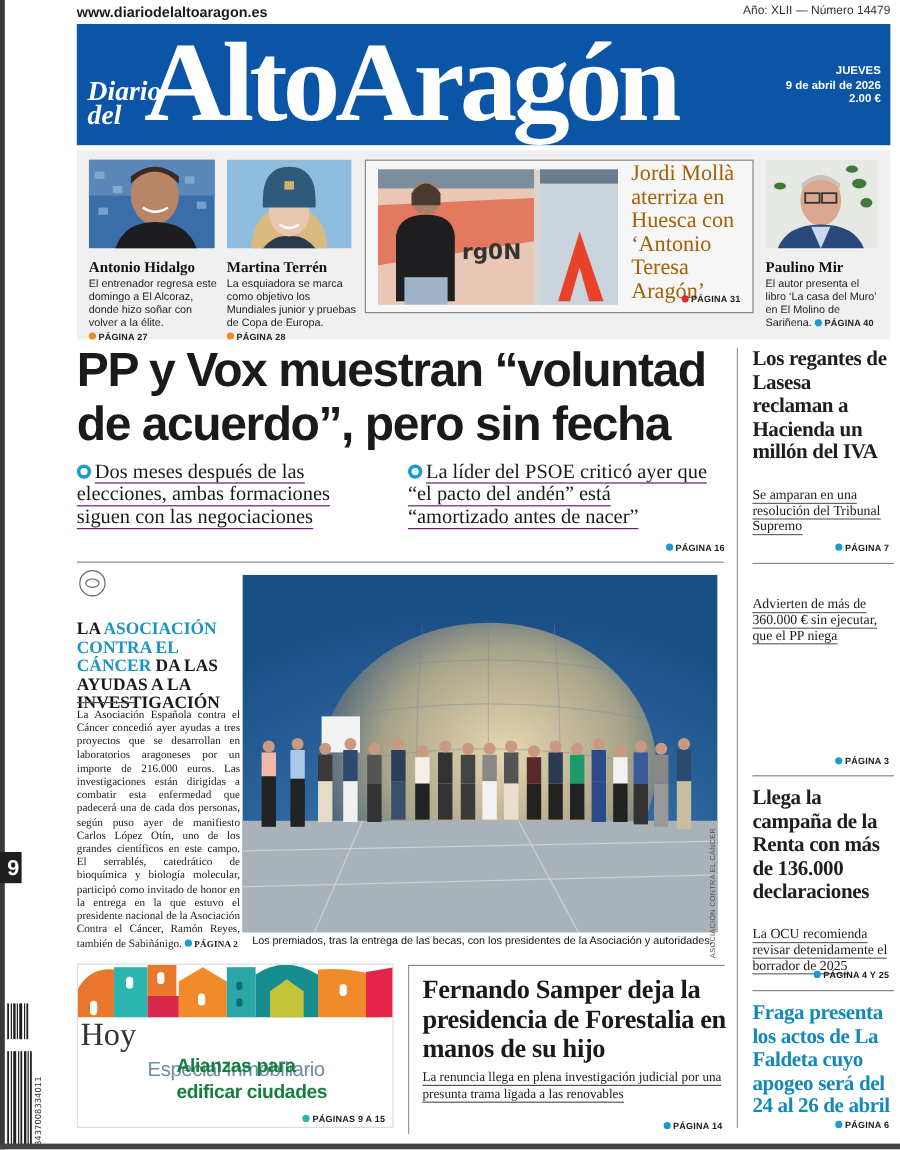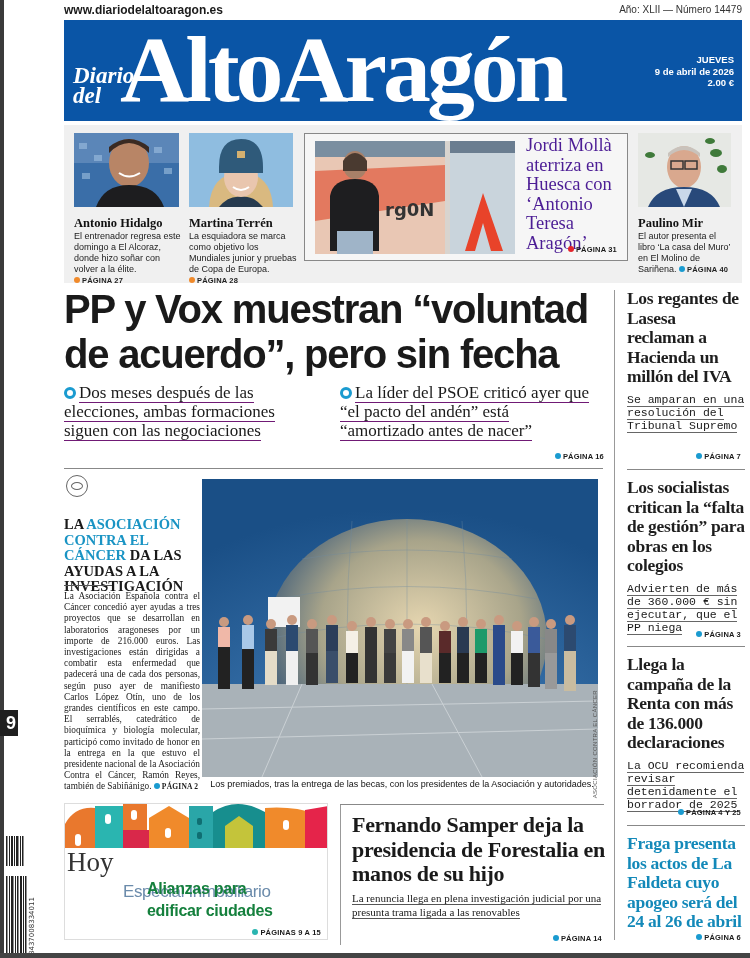--- a/index.html
+++ b/index.html
@@ -30,39 +30,39 @@
     .teaser .name { position: absolute; font-family: "Liberation Serif", serif; font-weight: bold; font-size: 12.5px; color: #111; }
     .teaser .desc { position: absolute; font-size: 9px; line-height: 11px; color: #222; }
     .pg { font-weight: bold; font-size: 7.5px; letter-spacing: .2px; white-space: nowrap; }
     .dot { display: inline-block; width: 6px; height: 6px; border-radius: 50%; margin-right: 2px; vertical-align: 0px; }
     .dot.orange { background: #f08a2b; }
     .dot.red { background: #e3242b; }
     .dot.blue { background: #1a9bd0; }
 
     .jordi-box { left: 240px; top: 8px; width: 324px; height: 128px; border: 1px solid #888; background: #f6f6f6; }
     .jordi-photo { left: 10px; top: 7px; width: 200px; height: 113px; overflow: hidden; }
-    .jordi-head { left: 221px; top: 2px; font-family: "Liberation Serif", serif; font-size: 18.5px; line-height: 19.5px; color: #4c1d95; }
+    .jordi-head { left: 221px; top: 2px; font-family: "Liberation Serif", serif; font-size: 18.5px; line-height: 19.5px; color: #a16207; }
     .jordi-pg { right: 10px; top: 111px; }
 
     
     .main-head { left: 64px; top: 287px; width: 545px; font-weight: bold; font-size: 40px; line-height: 45px; letter-spacing: -1.2px; color: #1a1a1a; font-family: "Liberation Sans", sans-serif; }
     .sub { position: absolute; font-family: "Liberation Serif", serif; font-size: 17px; line-height: 19px; color: #1a1a1a; }
     .sub span.ul { border-bottom: 1px solid #701a75; }
     .ring { display: inline-block; width: 12px; height: 12px; border: 3px solid #1a9bd0; border-radius: 50%; margin-right: 3px; vertical-align: -1px; }
     .sub1 { left: 64px; top: 383px; width: 250px; }
     .sub2 { left: 340px; top: 383px; width: 250px; }
     .main-pg { right: 146px; top: 452px; }
 
     .hr { position: absolute; height: 1px; background: #888; }
     .vr { position: absolute; width: 1px; background: #999; }
 
     
     .rc { position: absolute; left: 627px; width: 118px; }
     .rc .h { font-family: "Liberation Serif", serif; font-weight: bold; font-size: 17.5px; line-height: 19.5px; color: #1e1e1e; letter-spacing: -.3px; }
-    .rc .s { font-family: Liberation Mono, monospace; font-size: 11.5px; line-height: 13px; color: #1a1a1a; margin-top: 6px; }
+    .rc .s { font-family: Liberation Serif, serif; font-size: 11.5px; line-height: 13px; color: #1a1a1a; margin-top: 20px; }
     .rc .s span { border-bottom: 1px solid #666; }
     .rc .p { position: absolute; right: 4px; }
     .rc .h.blue { color: #1389b9; }
 
     
     .eye-icon { left: 66px; top: 475px; width: 22px; height: 22px; border: 1.5px solid #666; border-radius: 50%; }
     .eye-icon::after { content: ""; position: absolute; left: 4px; top: 6px; width: 10px; height: 6px; border: 1.5px solid #666; border-radius: 50%; }
     .cancer-head { left: 64px; top: 517px; width: 140px; font-family: "Liberation Serif", serif; font-weight: bold; font-size: 14.5px; line-height: 15.5px; color: #1a1a1a; }
     .cancer-head .hl { color: #1a94c4; }
     .cancer-rule { left: 64px; top: 585px; width: 48px; height: 1px; background: #555; }
@@ -234,21 +234,20 @@
 <div class="vr" style="left:340px;top:805px;height:140px;"></div>
 
 <div class="rc" style="top:289px;height:172px;">
   <div class="h">Los regantes de Lasesa reclaman a Hacienda un millón del IVA</div>
   <div class="s"><span>Se amparan en una resolución del Tribunal Supremo</span></div>
   <div class="p pg" style="top:163px;"><span class="dot blue"></span><span>PÁGINA 7</span></div>
 </div>
 <div class="hr" style="left:627px;top:469px;width:118px;"></div>
 
 <div class="rc" style="top:478px;height:165px;">
-  <div class="h">Los socialistas critican la “falta de gestión” para obras en los colegios</div>
   <div class="s"><span>Advierten de más de 360.000 € sin ejecutar, que el PP niega</span></div>
   <div class="p pg" style="top:152px;"><span class="dot blue"></span><span>PÁGINA 3</span></div>
 </div>
 <div class="hr" style="left:627px;top:646px;width:118px;"></div>
 
 <div class="rc" style="top:655px;height:165px;">
   <div class="h">Llega la campaña de la Renta con más de 136.000 declaraciones</div>
   <div class="s"><span>La OCU recomienda revisar detenidamente el borrador de 2025</span></div>
   <div class="p pg" style="top:153px;"><span class="dot blue"></span><span>PÁGINA 4 Y 25</span></div>
 </div>

